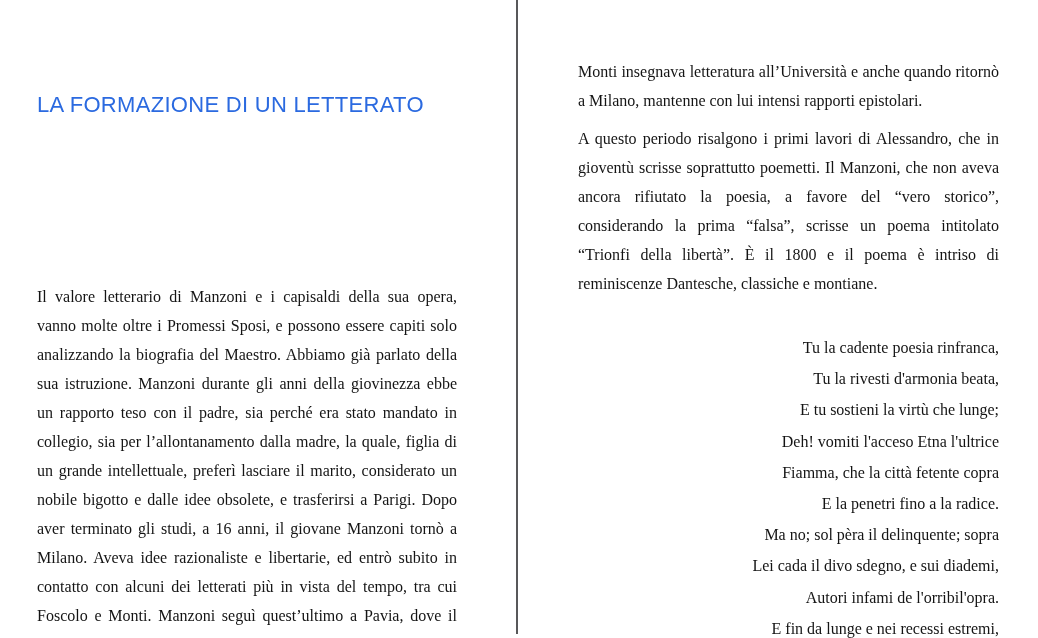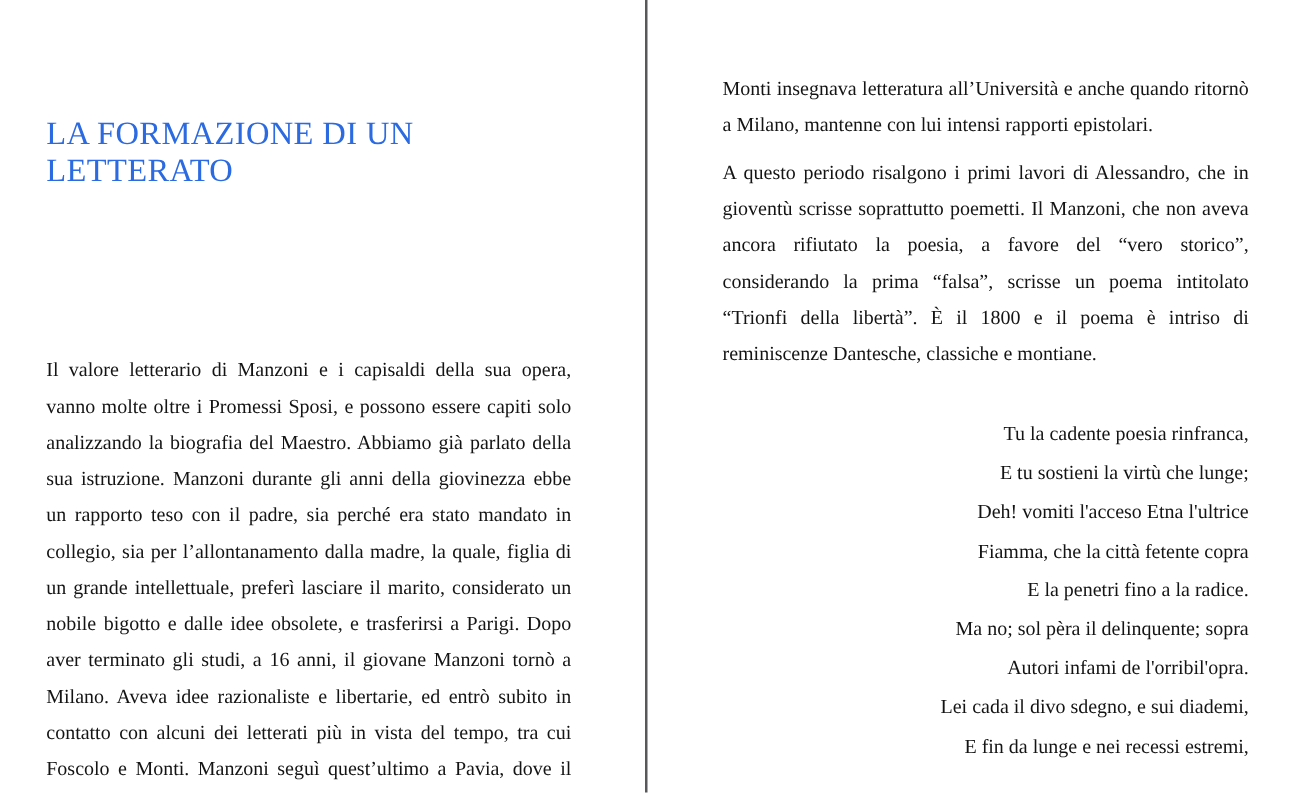--- a/index.html
+++ b/index.html
@@ -24,25 +24,25 @@
   }
   .page-left  { left: 37px;  width: 420px; }
   .page-right { left: 578px; width: 421px; }
 
   .chapter-title {
     position: absolute;
     top: 60px;
     left: 0;
     width: 100%;
     margin: 0;
-    font-size: 26px;
+    font-size: 22px;
     font-weight: 500;
     letter-spacing: 0.3px;
     color: #2b6ae0;
-    font-family: Liberation Serif, serif;
+    font-family: Liberation Sans, sans-serif;
   }
 
   .body-paragraph {
     margin: 0;
     font-size: 16px;
     line-height: 29px;
     text-align: justify;
     color: #141414;
   }
   .left-flow {
@@ -92,25 +92,26 @@
 
   <div class="page-divider"></div>
 
   <div class="page page-right">
     <div class="right-flow">
       <p class="body-paragraph">Monti insegnava letteratura all’Università e anche quando ritornò a Milano, mantenne con lui intensi rapporti epistolari.</p>
       <p class="body-paragraph">A questo periodo risalgono i primi lavori di Alessandro, che in gioventù scrisse soprattutto poemetti. Il Manzoni, che non aveva ancora rifiutato la poesia, a favore del “vero storico”, considerando la prima “falsa”, scrisse un poema intitolato “Trionfi della libertà”. È il 1800 e il poema è intriso di reminiscenze Dantesche, classiche e montiane.</p>
 
       <div class="poem">
         <div class="poem-line">Tu la cadente poesia rinfranca,</div>
+        <div class="poem-line">Tu la rivesti d'armonia beata,</div>
         <div class="poem-line">E tu sostieni la virtù che lunge;</div>
         <div class="poem-line">Deh! vomiti l'acceso Etna l'ultrice</div>
         <div class="poem-line">Fiamma, che la città fetente copra</div>
         <div class="poem-line">E la penetri fino a la radice.</div>
         <div class="poem-line">Ma no; sol pèra il delinquente; sopra</div>
+        <div class="poem-line">Lei cada il divo sdegno, e sui diademi,</div>
         <div class="poem-line">Autori infami de l'orribil'opra.</div>
-        <div class="poem-line">Lei cada il divo sdegno, e sui diademi,</div>
         <div class="poem-line">E fin da lunge e nei recessi estremi,</div>
       </div>
     </div>
   </div>
 
 </div>
 
 </body></html>

